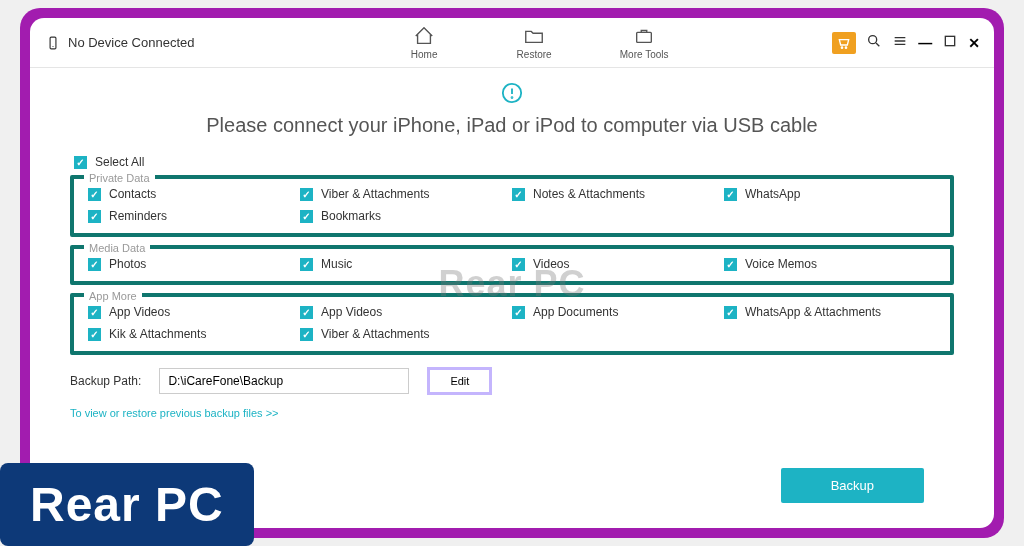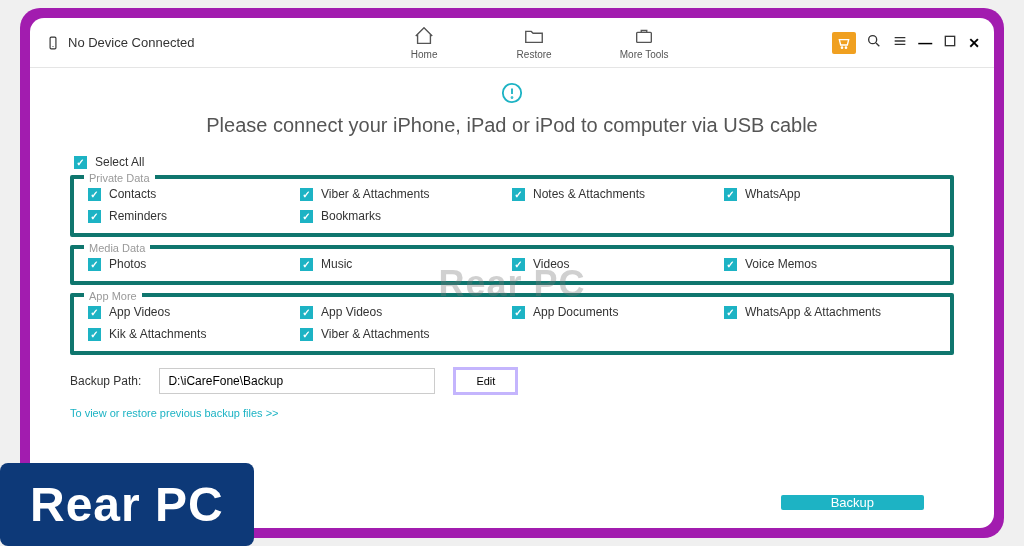--- a/index.html
+++ b/index.html
@@ -20,24 +20,24 @@
     .connect-msg { display: flex; align-items: center; justify-content: center; gap: 10px; color: #555; font-size: 20px; margin-bottom: 18px; flex-direction: column; }
     .connect-msg svg { color: #1db3c4; }
     .select-all { display: flex; align-items: center; gap: 8px; font-size: 12px; color: #333; margin-bottom: 6px; margin-left: 4px; }
     .checkbox { width: 13px; height: 13px; background: #1db3c4; display: inline-flex; align-items: center; justify-content: center; cursor: pointer; }
     .checkbox::after { content: "✓"; color: white; font-size: 10px; font-weight: bold; }
     .section { border: 4px solid #0f766e; border-radius: 2px; margin-bottom: 8px; padding: 8px 14px 10px 14px; position: relative; }
     .section-title { position: absolute; top: -7px; left: 10px; background: #fff; padding: 0 5px; font-size: 11px; color: #999; }
     .section-grid { display: grid; grid-template-columns: repeat(4, 1fr); row-gap: 8px; }
     .item { display: flex; align-items: center; gap: 8px; font-size: 12px; color: #333; }
     .path-row { display: flex; align-items: center; gap: 18px; margin-top: 12px; font-size: 12px; color: #333; }
-    .path-input { border: 1px solid #ccc; padding: 5px 8px; width: 276px; font-size: 12px; }
+    .path-input { border: 1px solid #ccc; padding: 5px 8px; width: 250px; font-size: 12px; }
     .edit-btn { border: 3px solid #c4b5fd; padding: 5px 20px; font-size: 11px; background: #fff; cursor: pointer; }
     .restore-link { color: #1db3c4; font-size: 11px; margin-top: 12px; display: inline-block; cursor: pointer; }
-    .backup-btn { position: absolute; right: 70px; bottom: 18px; background: #1db3c4; color: #fff; padding: 0 50px; border: none; font-size: 13px; cursor: pointer; border-radius: 2px; }
+    .backup-btn { position: absolute; right: 70px; bottom: 25px; background: #1db3c4; color: #fff; padding: 10px 50px; border: none; font-size: 13px; cursor: pointer; border-radius: 2px; }
     .watermark { position: absolute; top: 245px; left: 50%; transform: translateX(-50%); font-size: 36px; font-weight: bold; color: rgba(120,120,120,0.35); pointer-events: none; letter-spacing: 1px; }
     .overlay-badge { position: absolute; bottom: 0; left: 0; background: #0d3978; color: #fff; font-size: 48px; font-weight: bold; padding: 14px 30px; border-radius: 8px; letter-spacing: 1px; }
   </style>
 </head>
 <body>
 
 <div class="device-frame">
   <div class="screen">
     <div class="titlebar">
       <div class="device-status">

